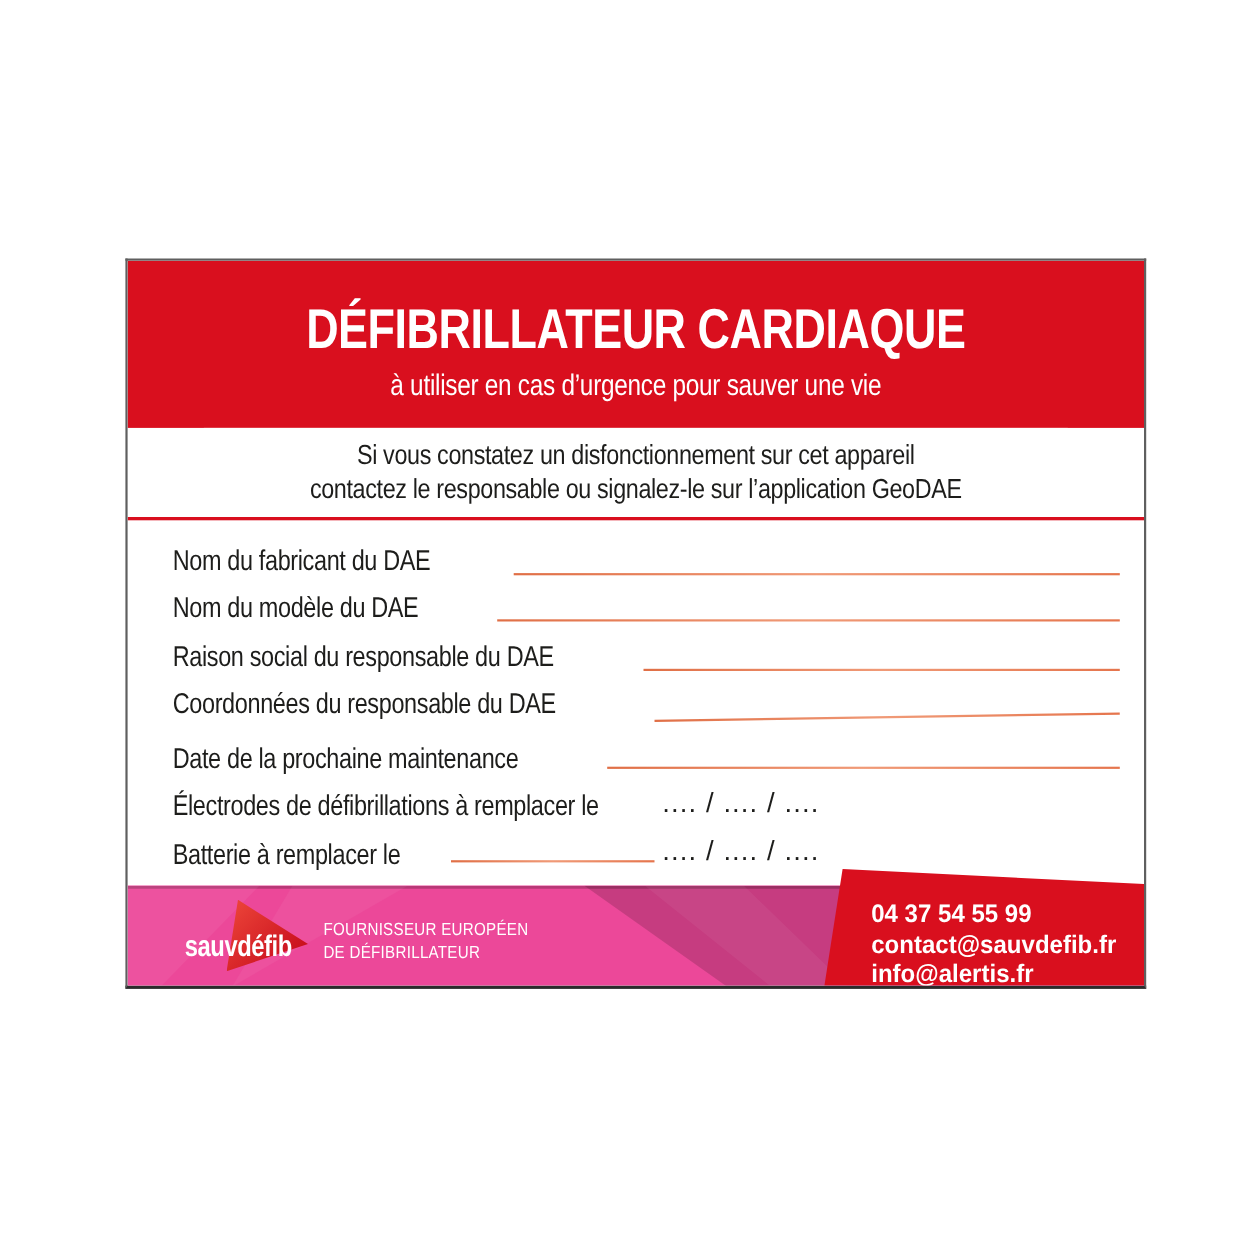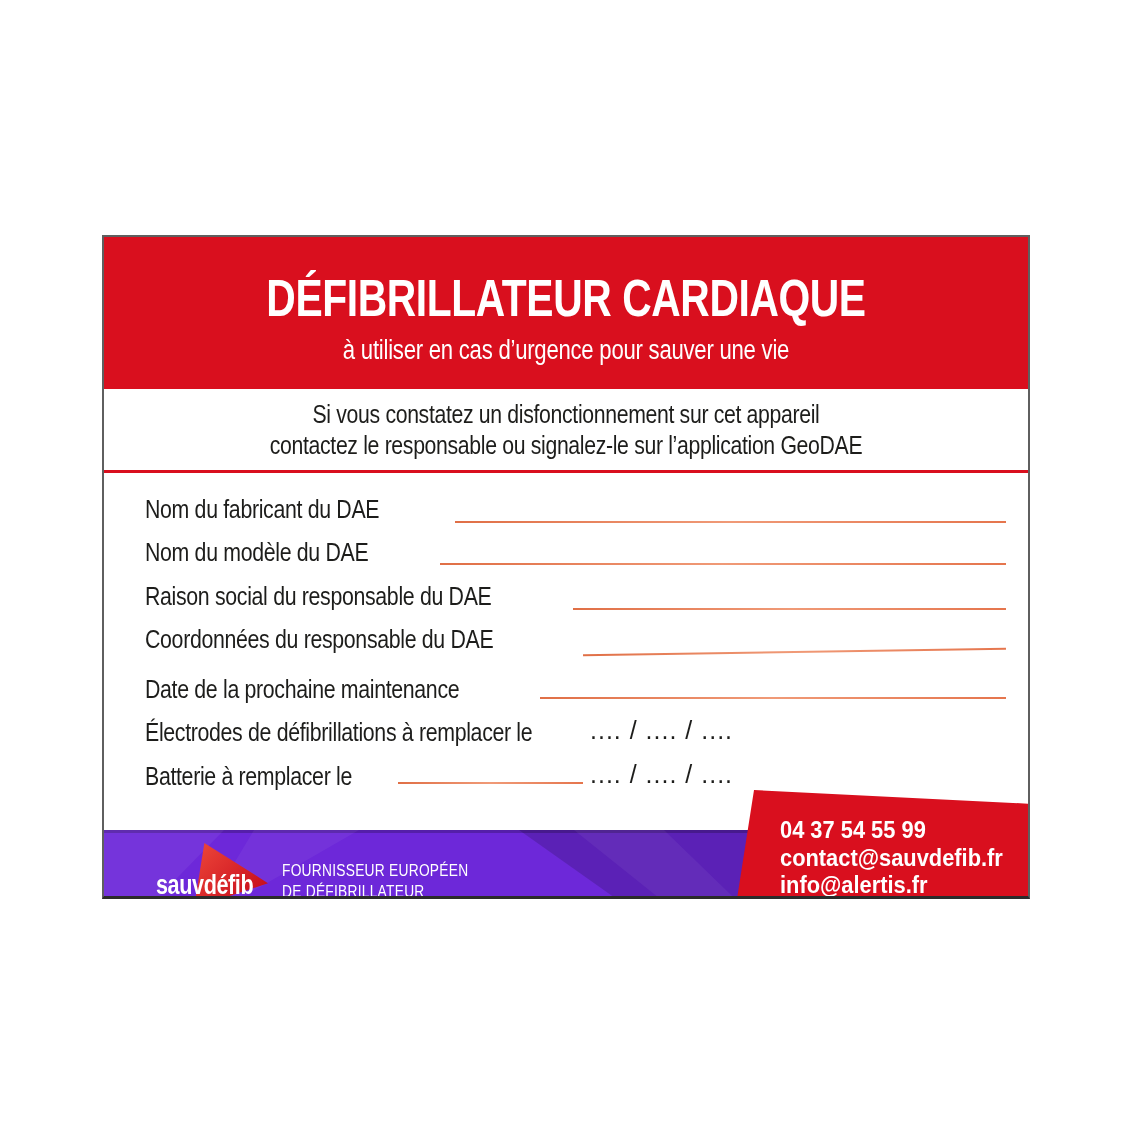--- a/index.html
+++ b/index.html
@@ -1,19 +1,19 @@
 <!DOCTYPE html>
 <html><head>
 <meta charset="utf-8">
 <style>
   * { margin:0; padding:0; box-sizing:border-box; }
   body { width:1135px; height:1135px; background:#ffffff;
          font-family:"Liberation Sans","DejaVu Sans",sans-serif; position:relative; }
 
-  .card { position:absolute; left:102px; top:235px; width:928px; height:664px;
+  .card { position:absolute; left:114px; top:235px; width:928px; height:664px;
           background:#ffffff; border:2px solid #5f5f5f; border-bottom:3px solid #2b2b2b;
           overflow:hidden; }
 
   
   .header { position:absolute; left:0; top:0; right:0; height:152px; background:#D90F1E; }
   .title { position:absolute; left:50%; top:32px; white-space:nowrap;
            transform:translateX(-50%) scaleX(0.80); transform-origin:center;
            font-size:51px; font-weight:bold; color:#ffffff; letter-spacing:-0.5px; }
   .subtitle { position:absolute; left:50%; top:98px; white-space:nowrap;
               transform:translateX(-50%) scaleX(0.82); transform-origin:center;
@@ -42,22 +42,22 @@
   .line4 { left:479px; top:414px; width:423px; transform:rotate(-0.9deg); }
   .line5 { left:436px; top:460px; width:466px; }
   .line7 { left:294px; top:545px; width:185px; }
 
   .dots { position:absolute; left:486px; white-space:nowrap;
           font-size:25px; color:#1d1d1b; letter-spacing:1px; }
   .d6 { top:479px; } .d7 { top:523px; }
 
   
   .footer { position:absolute; left:0; top:568px; right:0; height:92px;
-            background:#6d28d9; overflow:hidden;
-            box-shadow:inset 0 3px 0 rgba(0,0,0,0.22);margin-top:25px; }
+            background:#ec4899; overflow:hidden;
+            box-shadow:inset 0 3px 0 rgba(0,0,0,0.22); }
   .facet { position:absolute; inset:0; }
   .facet.f1 { background:rgba(0,0,0,0.16);
               clip-path:polygon(415px 0, 545px 92px, 924px 92px, 924px 0); }
   .facet.f2 { background:rgba(255,255,255,0.06);
               clip-path:polygon(0 0, 120px 0, 30px 92px, 0 92px); }
   .facet.f3 { background:rgba(255,255,255,0.05);
               clip-path:polygon(150px 0, 255px 0, 95px 92px); }
   .facet.f4 { background:rgba(255,255,255,0.05);
               clip-path:polygon(470px 0, 560px 0, 655px 92px, 585px 92px); }
 

